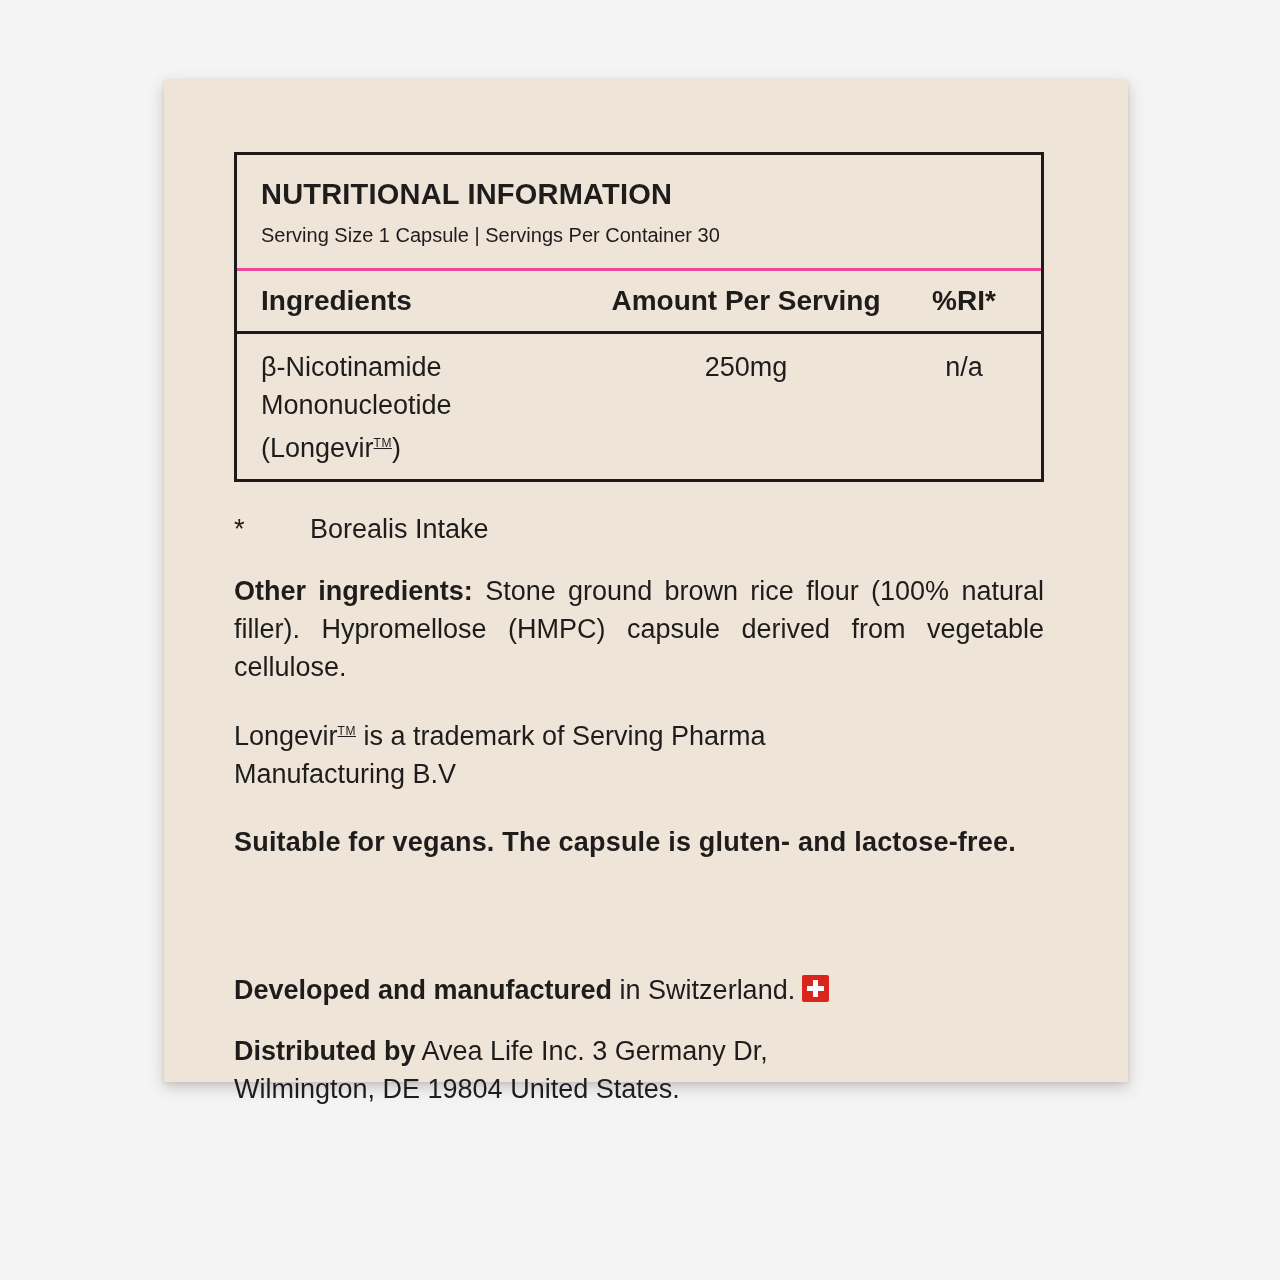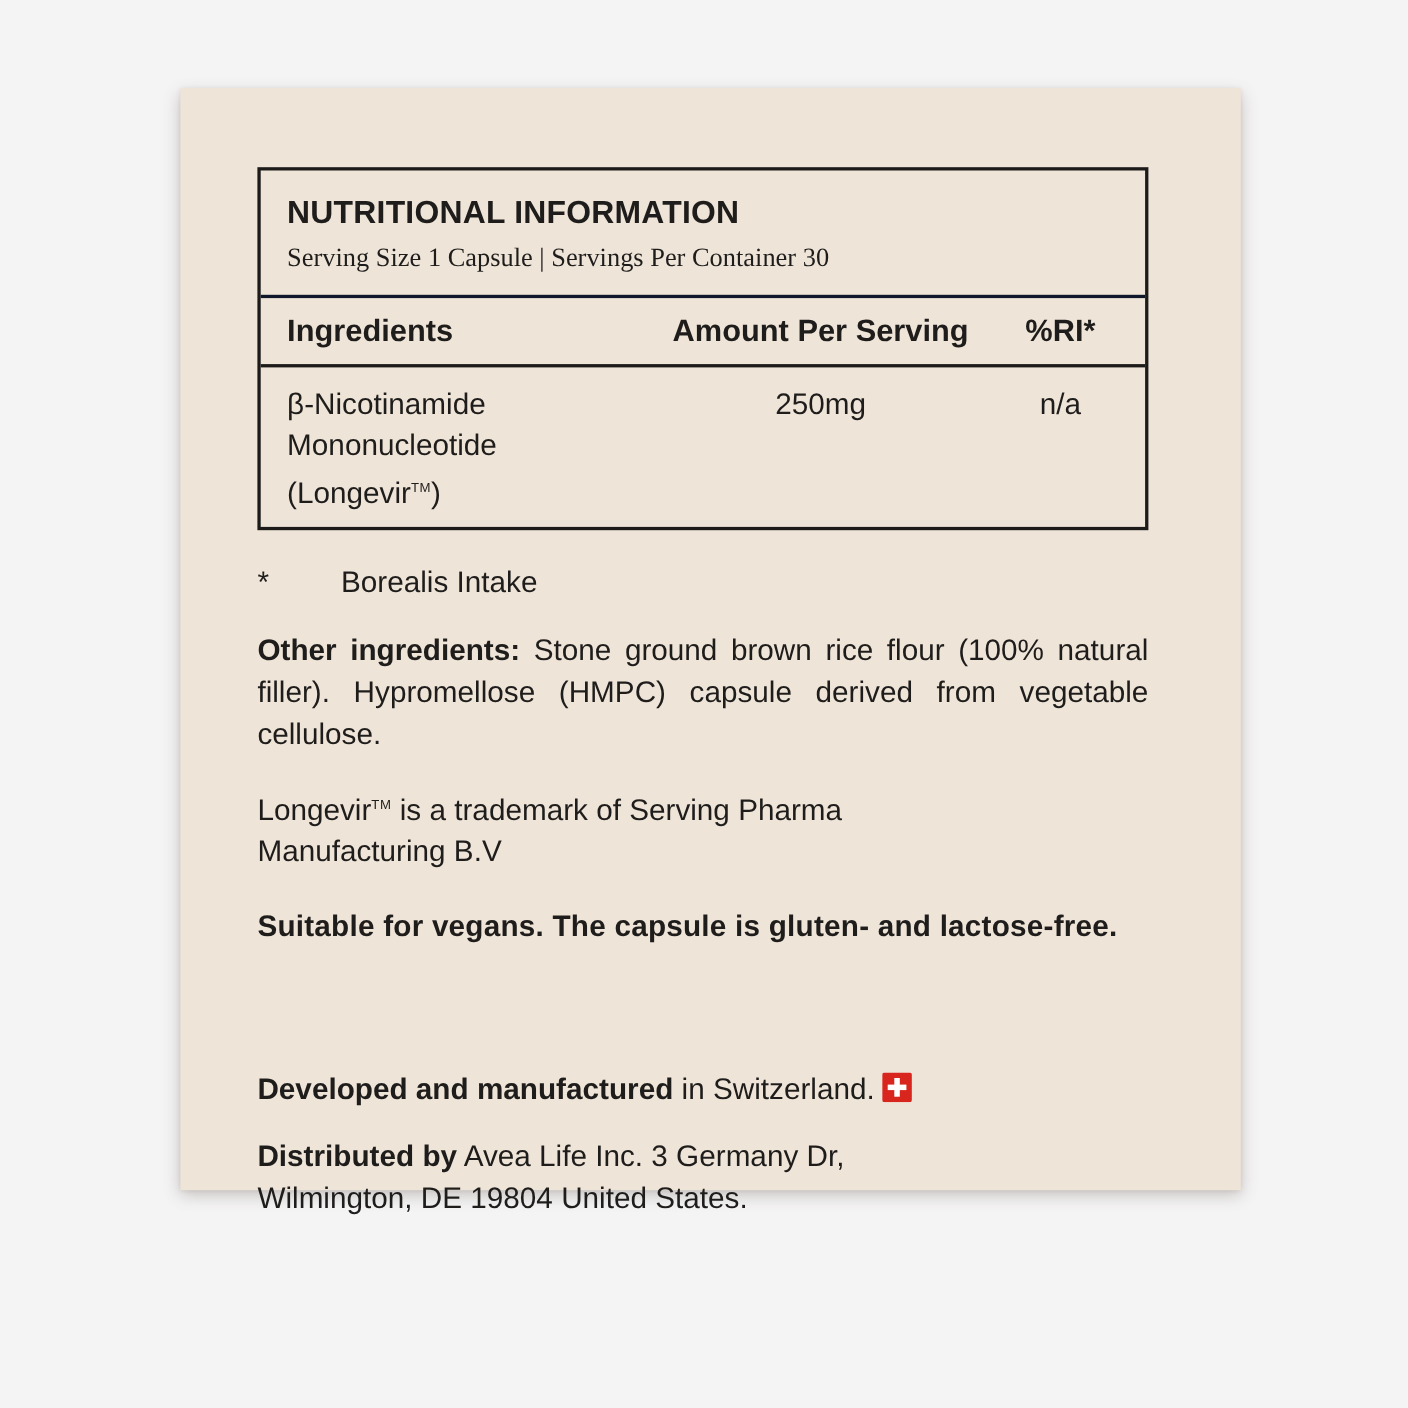--- a/index.html
+++ b/index.html
@@ -31,48 +31,48 @@
   .t-header {
     padding: 18px 24px 12px 24px;
   }
   .t-title {
     font-size: 29px;
     font-weight: bold;
     letter-spacing: 0.2px;
     line-height: 42px;
   }
   .t-serving {
-    font-size: 24px;
+    font-size: 20px;
     line-height: 41px;
-    font-family: Liberation Serif, serif;
   }
   .t-cols, .t-row {
     display: grid;
     grid-template-columns: 1fr 330px 106px;
     align-items: start;
   }
   .t-cols {
-    border-top: 3px solid #0f172a;
+    border-top: 3px solid #ec4899;
     padding: 12px 24px 12px 24px;
     font-weight: bold;
     font-size: 28px;
     line-height: 36px;
   }
   .t-row {
     border-top: 3px solid #1c1b19;
     padding: 14px 24px 12px 24px;
     font-size: 27px;
     line-height: 38px;
   }
   .col-amt, .cell-amt { text-align: center; }
   .col-ri, .cell-ri { text-align: center; }
   sup.tm {
     font-size: 12px;
     vertical-align: super;
     letter-spacing: 0.5px;
+    text-decoration: underline;
   }
   
   .ref-line {
     margin-top: 30px;
     display: flex;
     line-height: 34px;
   }
   .ref-marker { width: 76px; flex: 0 0 76px; }
   .para {
     width: 810px;

